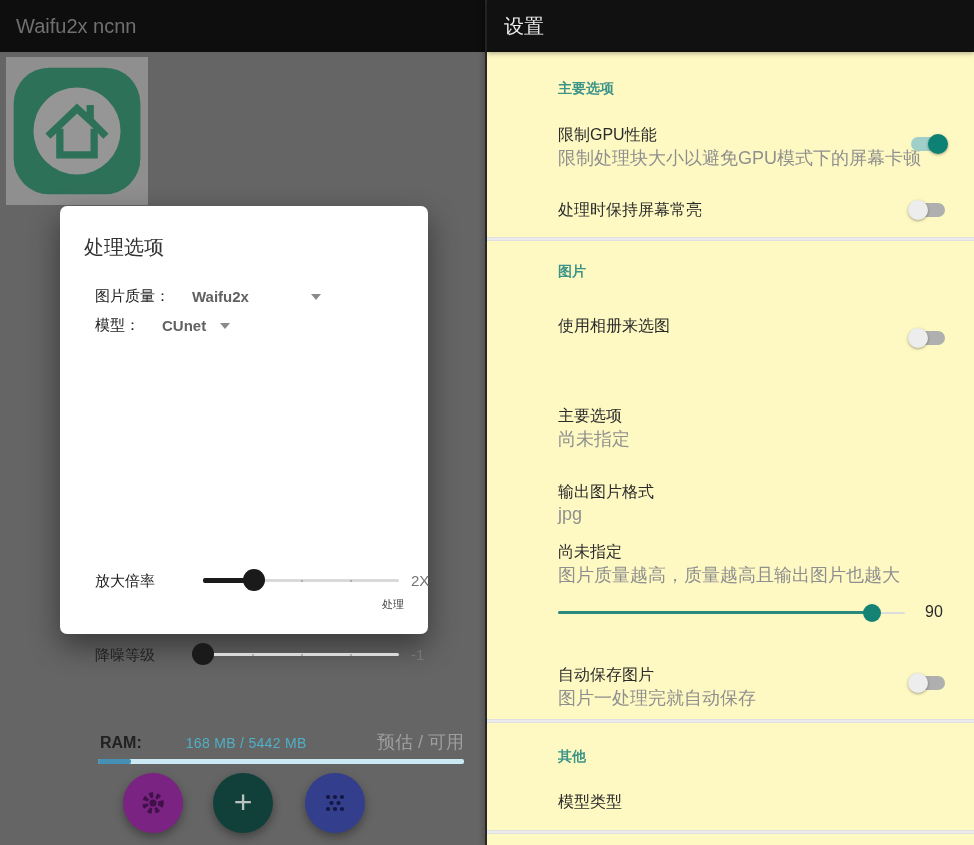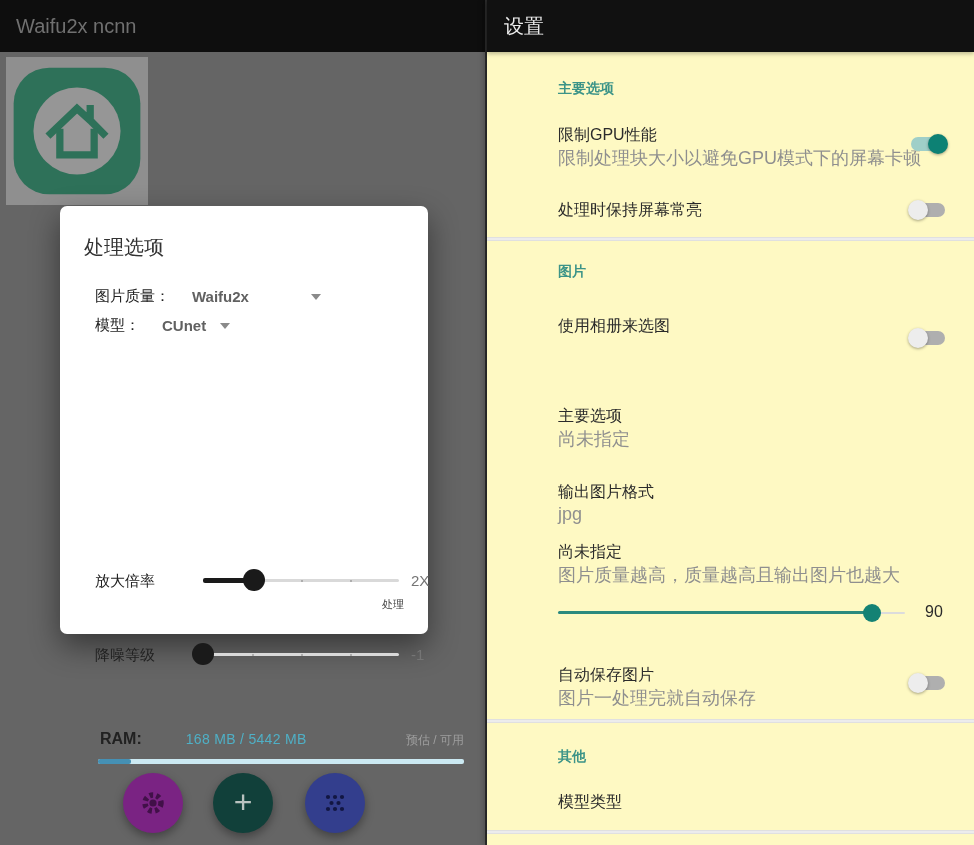--- a/index.html
+++ b/index.html
@@ -35,21 +35,21 @@
   .s-track { position:absolute; left:108px; top:10px; width:196px; height:3px; background:#d9d9d9; border-radius:2px; }
   .s-fill { position:absolute; left:0; top:-1px; height:5px; background:#1a1a1a; border-radius:2px; }
   .s-thumb { position:absolute; top:-10px; width:22px; height:22px; border-radius:50%;
     background:#1a1a1a; transform:translateX(-50%); }
   .s-tick { position:absolute; top:0.5px; width:2px; height:2px; border-radius:50%; background:#9e9e9e; }
   .s-value { position:absolute; left:316px; top:3px; font-size:15px; color:#757575; }
 
   .ram-row { position:absolute; left:40px; top:524px; width:364px; display:flex; align-items:baseline; }
   .ram-label { font-size:16px; font-weight:700; color:#212121; }
   .ram-value { font-size:14px; color:#4fb0c6; margin-left:44px; letter-spacing:.3px; }
-  .ram-hint { font-size:12px; color:#9e9e9e; margin-left:auto; }
+  .ram-hint { font-size:18px; color:#9e9e9e; margin-left:auto; }
   .ram-bar { position:absolute; left:38px; top:553px; width:366px; height:5px; background:#cbe9f2; border-radius:2px; }
   .ram-bar-fill { position:absolute; left:0; top:0; height:5px; background:#4590b4; border-radius:2px; }
 
   .process-btn { position:absolute; right:22px; bottom:16px; font-size:11px; font-weight:500;
     color:#424242; padding:6px 2px; cursor:pointer; }
 
   
   .fab { position:absolute; width:60px; height:60px; border-radius:50%;
     display:flex; align-items:center; justify-content:center; box-shadow:0 4px 10px rgba(0,0,0,.35); }
   .fab-gear { left:123px; top:773px; background:#7a2383; }

